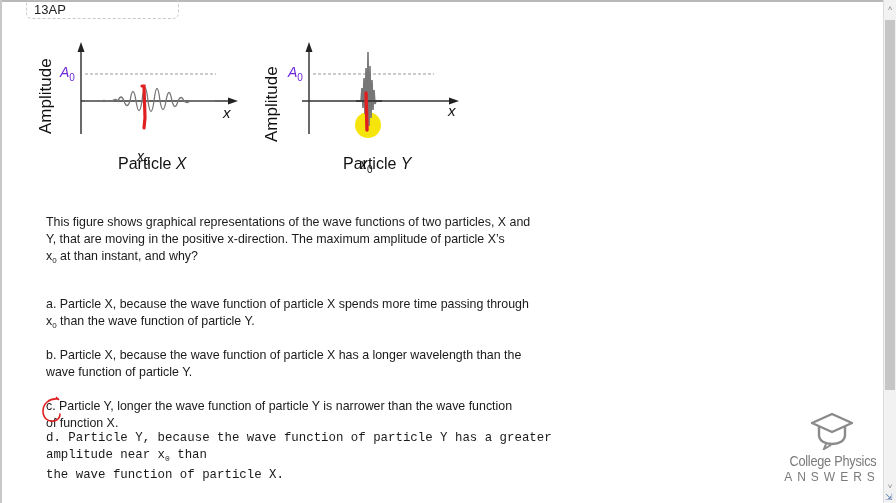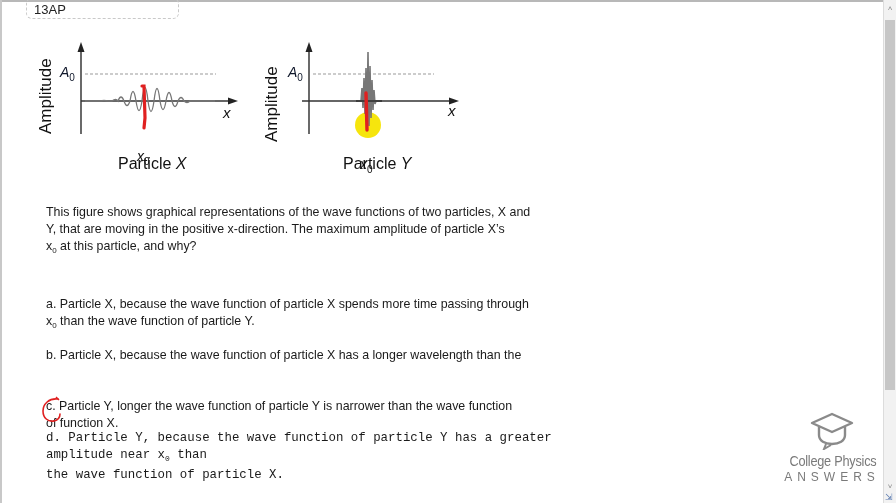--- a/index.html
+++ b/index.html
@@ -15,21 +15,21 @@
       position: absolute; left: 26px; top: -2px; width: 153px; height: 21px;
       border: 1px dashed #c9c9c9; border-radius: 6px; box-sizing: border-box;
       font-size: 13px; padding-left: 7px; line-height: 22px; color: #222;
     }
     .figure { position: absolute; }
     .fig-svg { position: absolute; left: 0; top: 0; }
     .axis-label {
       position: absolute; font-size: 17px; color: #111;
       transform: rotate(-90deg); transform-origin: left top; white-space: nowrap;
     }
-    .a0 { position: absolute; font-size: 14px; font-style: italic; color: #0f172a; }
+    .a0 { position: absolute; font-size: 14px; font-style: italic; color: #6d28d9; }
     .a0 sub { font-size: 10px; font-style: normal; }
     .xlab { position: absolute; font-size: 15px; font-style: italic; color: #111; }
     .x0 { position: absolute; font-size: 14px; font-style: italic; color: #111; margin-top: 24px; }
     .x0 sub { font-size: 10px; font-style: normal; }
     .caption { position: absolute; font-size: 16px; color: #111; white-space: nowrap; }
     .caption i { font-style: italic; }
     .para {
       position: absolute; left: 46px; width: 540px;
       font-family: "Liberation Sans", "DejaVu Sans", sans-serif;
       font-size: 12.4px; line-height: 17px; color: #1a1a1a;
@@ -96,33 +96,34 @@
 
     <path d="M108,55 L109,92" fill="none" stroke="#e02020" stroke-width="3.4" stroke-linecap="round"></path>
   </svg>
   <div class="axis-label" style="left:4px; top:104px;">Amplitude</div>
   <div class="a0" style="left:30px; top:26px;"><span>A</span><sub>0</sub></div>
   <div class="xlab" style="left:190px; top:64px;">x</div>
   <div class="x0" style="left:102px; top:94px;"><span>x</span><sub>0</sub></div>
   <div class="caption" style="left:85px; top:117px;"><span>Particle </span><i>Y</i></div>
 </div>
 
-<div class="para" style="top:204px;">
+<div class="para" style="top:214px;">
   <div>This figure shows graphical representations of the wave functions of two particles, X and</div>
   <div>Y, that are moving in the positive x-direction. The maximum amplitude of particle X’s</div>
-  <div><span>x</span><sub>0</sub><span> at this particle, and why?</span></div>
+  <div><span>x</span><sub>0</sub><span> at than instant, and why?</span></div>
 </div>
 
 <div class="para" style="top:296px;">
   <div>a. Particle X, because the wave function of particle X spends more time passing through</div>
   <div><span>x</span><sub>0</sub><span> than the wave function of particle Y.</span></div>
 </div>
 
 <div class="para" style="top:347px;">
   <div>b. Particle X, because the wave function of particle X has a longer wavelength than the</div>
+  <div>wave function of particle Y.</div>
 </div>
 
 <div class="para" style="top:398px;">
   <div>c. Particle Y, longer the wave function of particle Y is narrower than the wave function</div>
   <div>of function X.</div>
 </div>
 
 <div class="para" style="top:430px;font-family:Liberation Mono, monospace;">
   <div><span>d. Particle Y, because the wave function of particle Y has a greater amplitude near x</span><sub>0</sub><span> than</span></div>
   <div>the wave function of particle X.</div>

